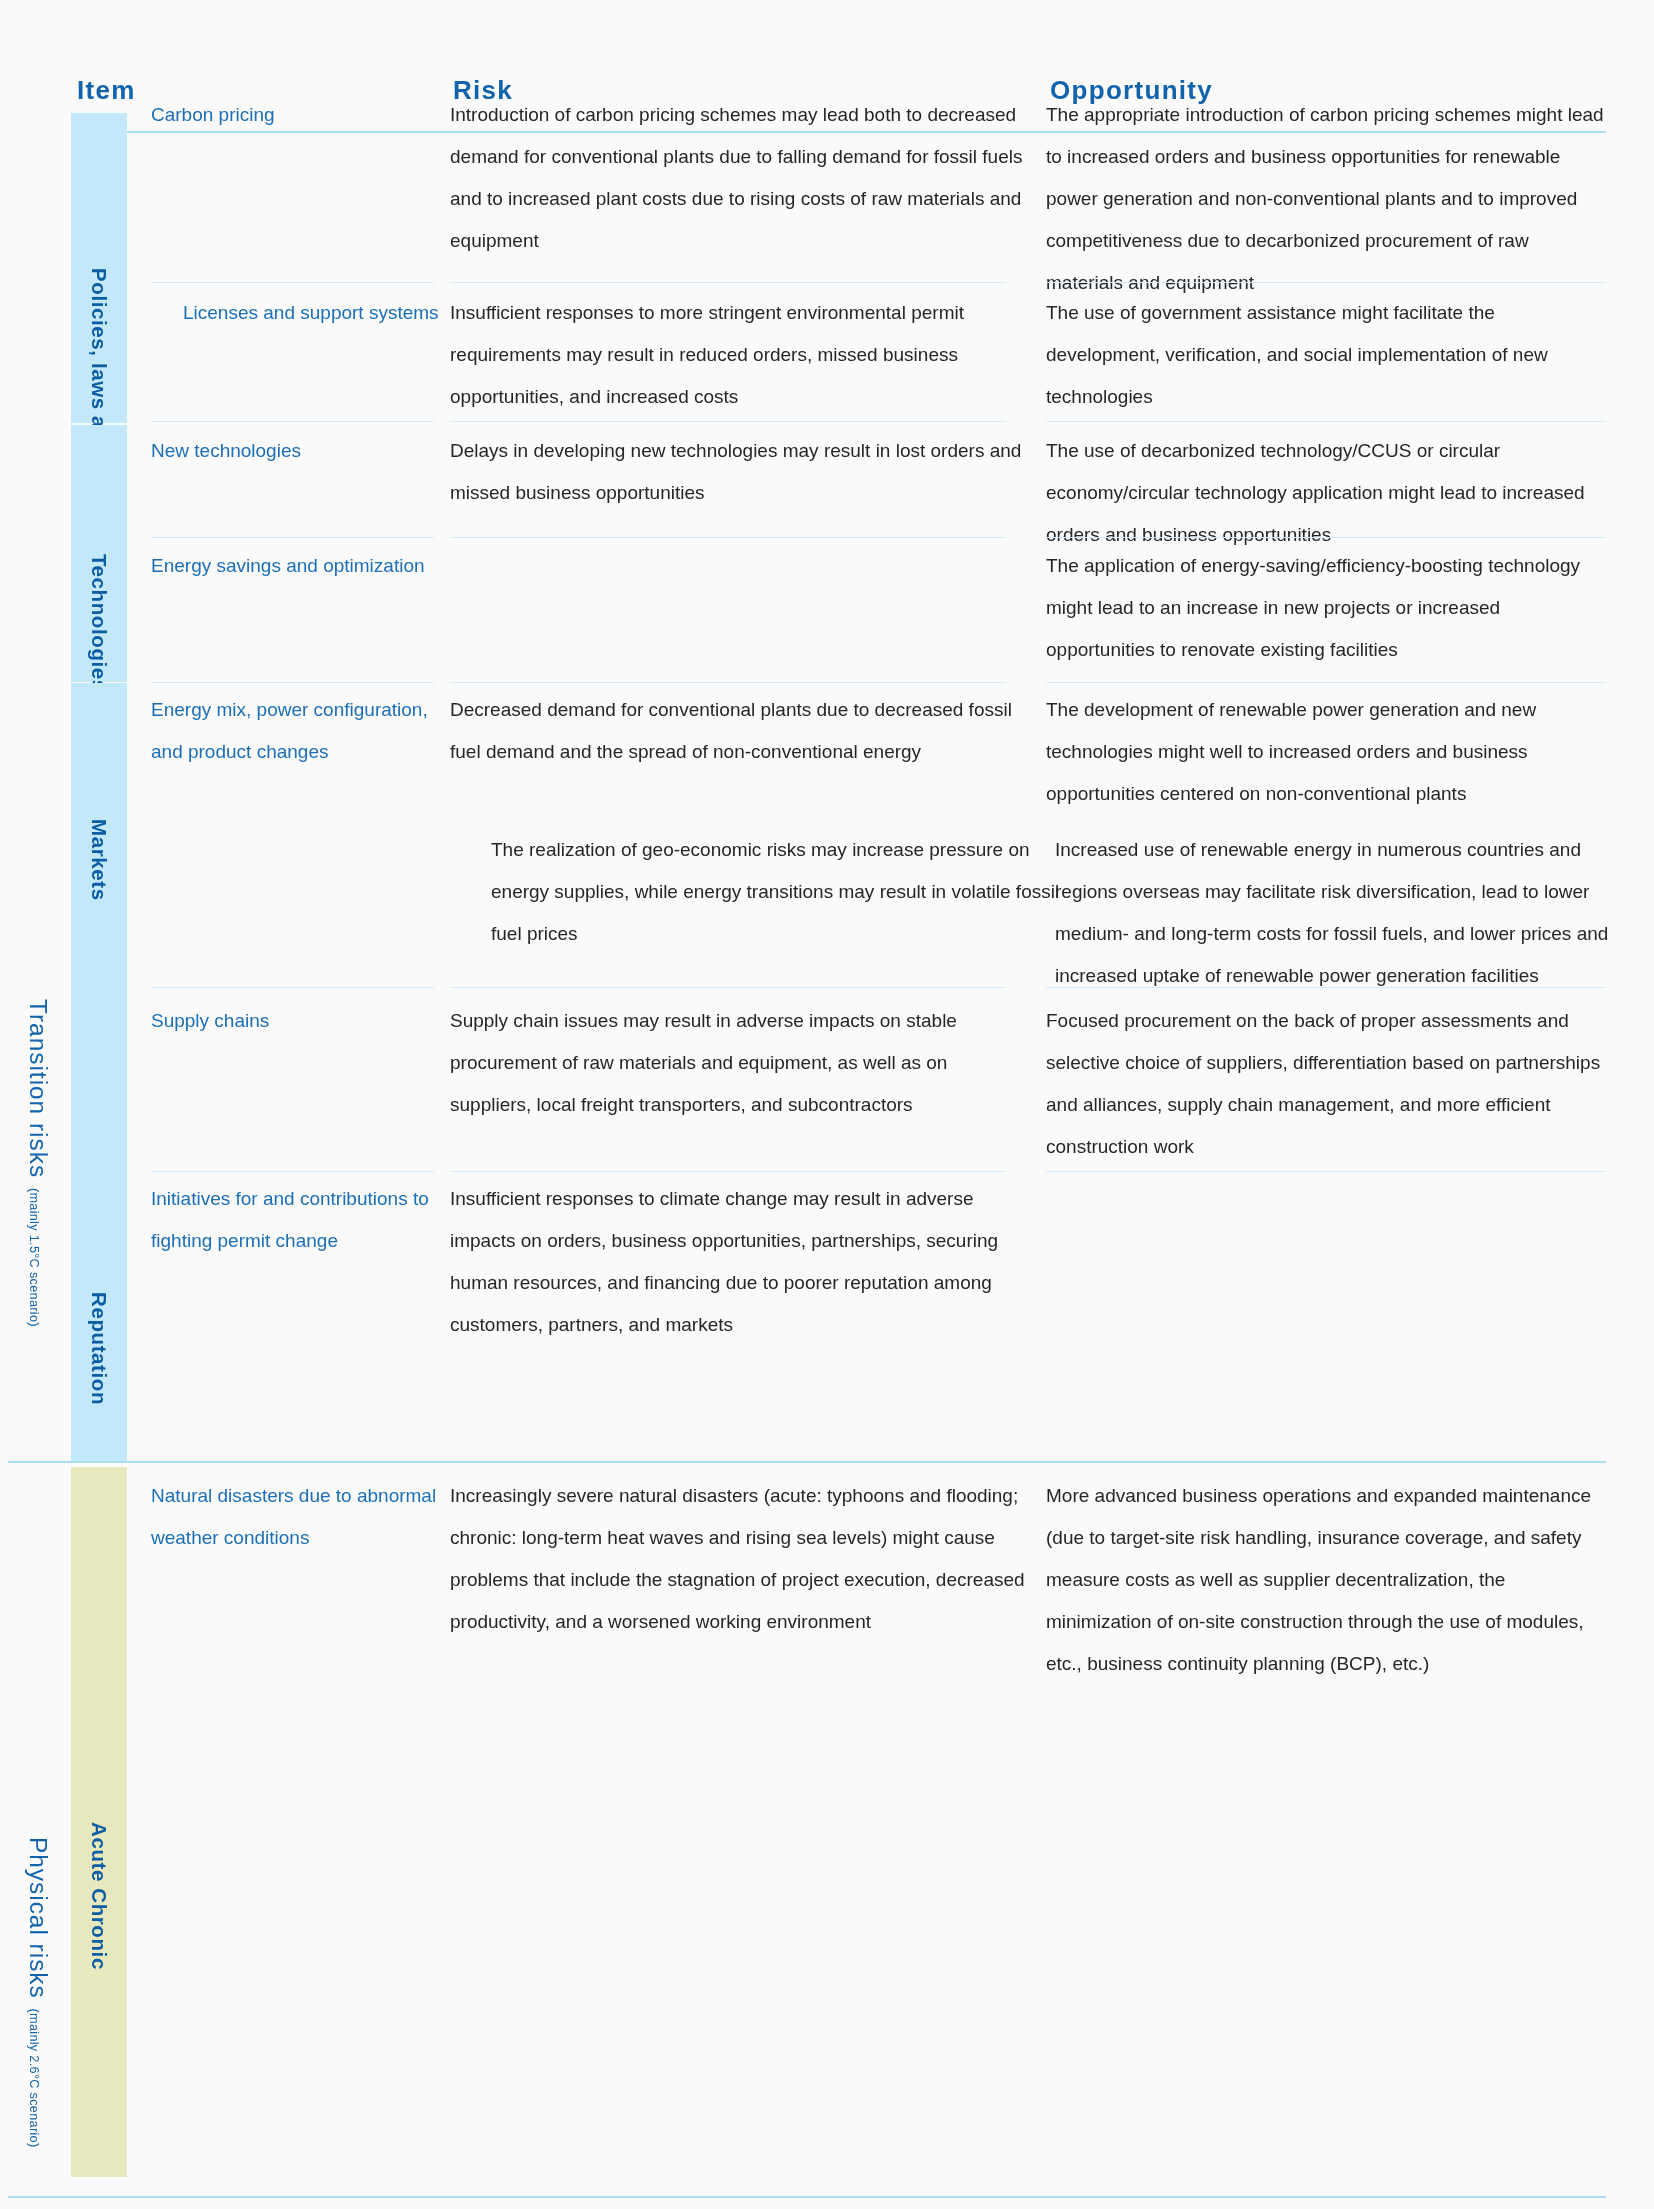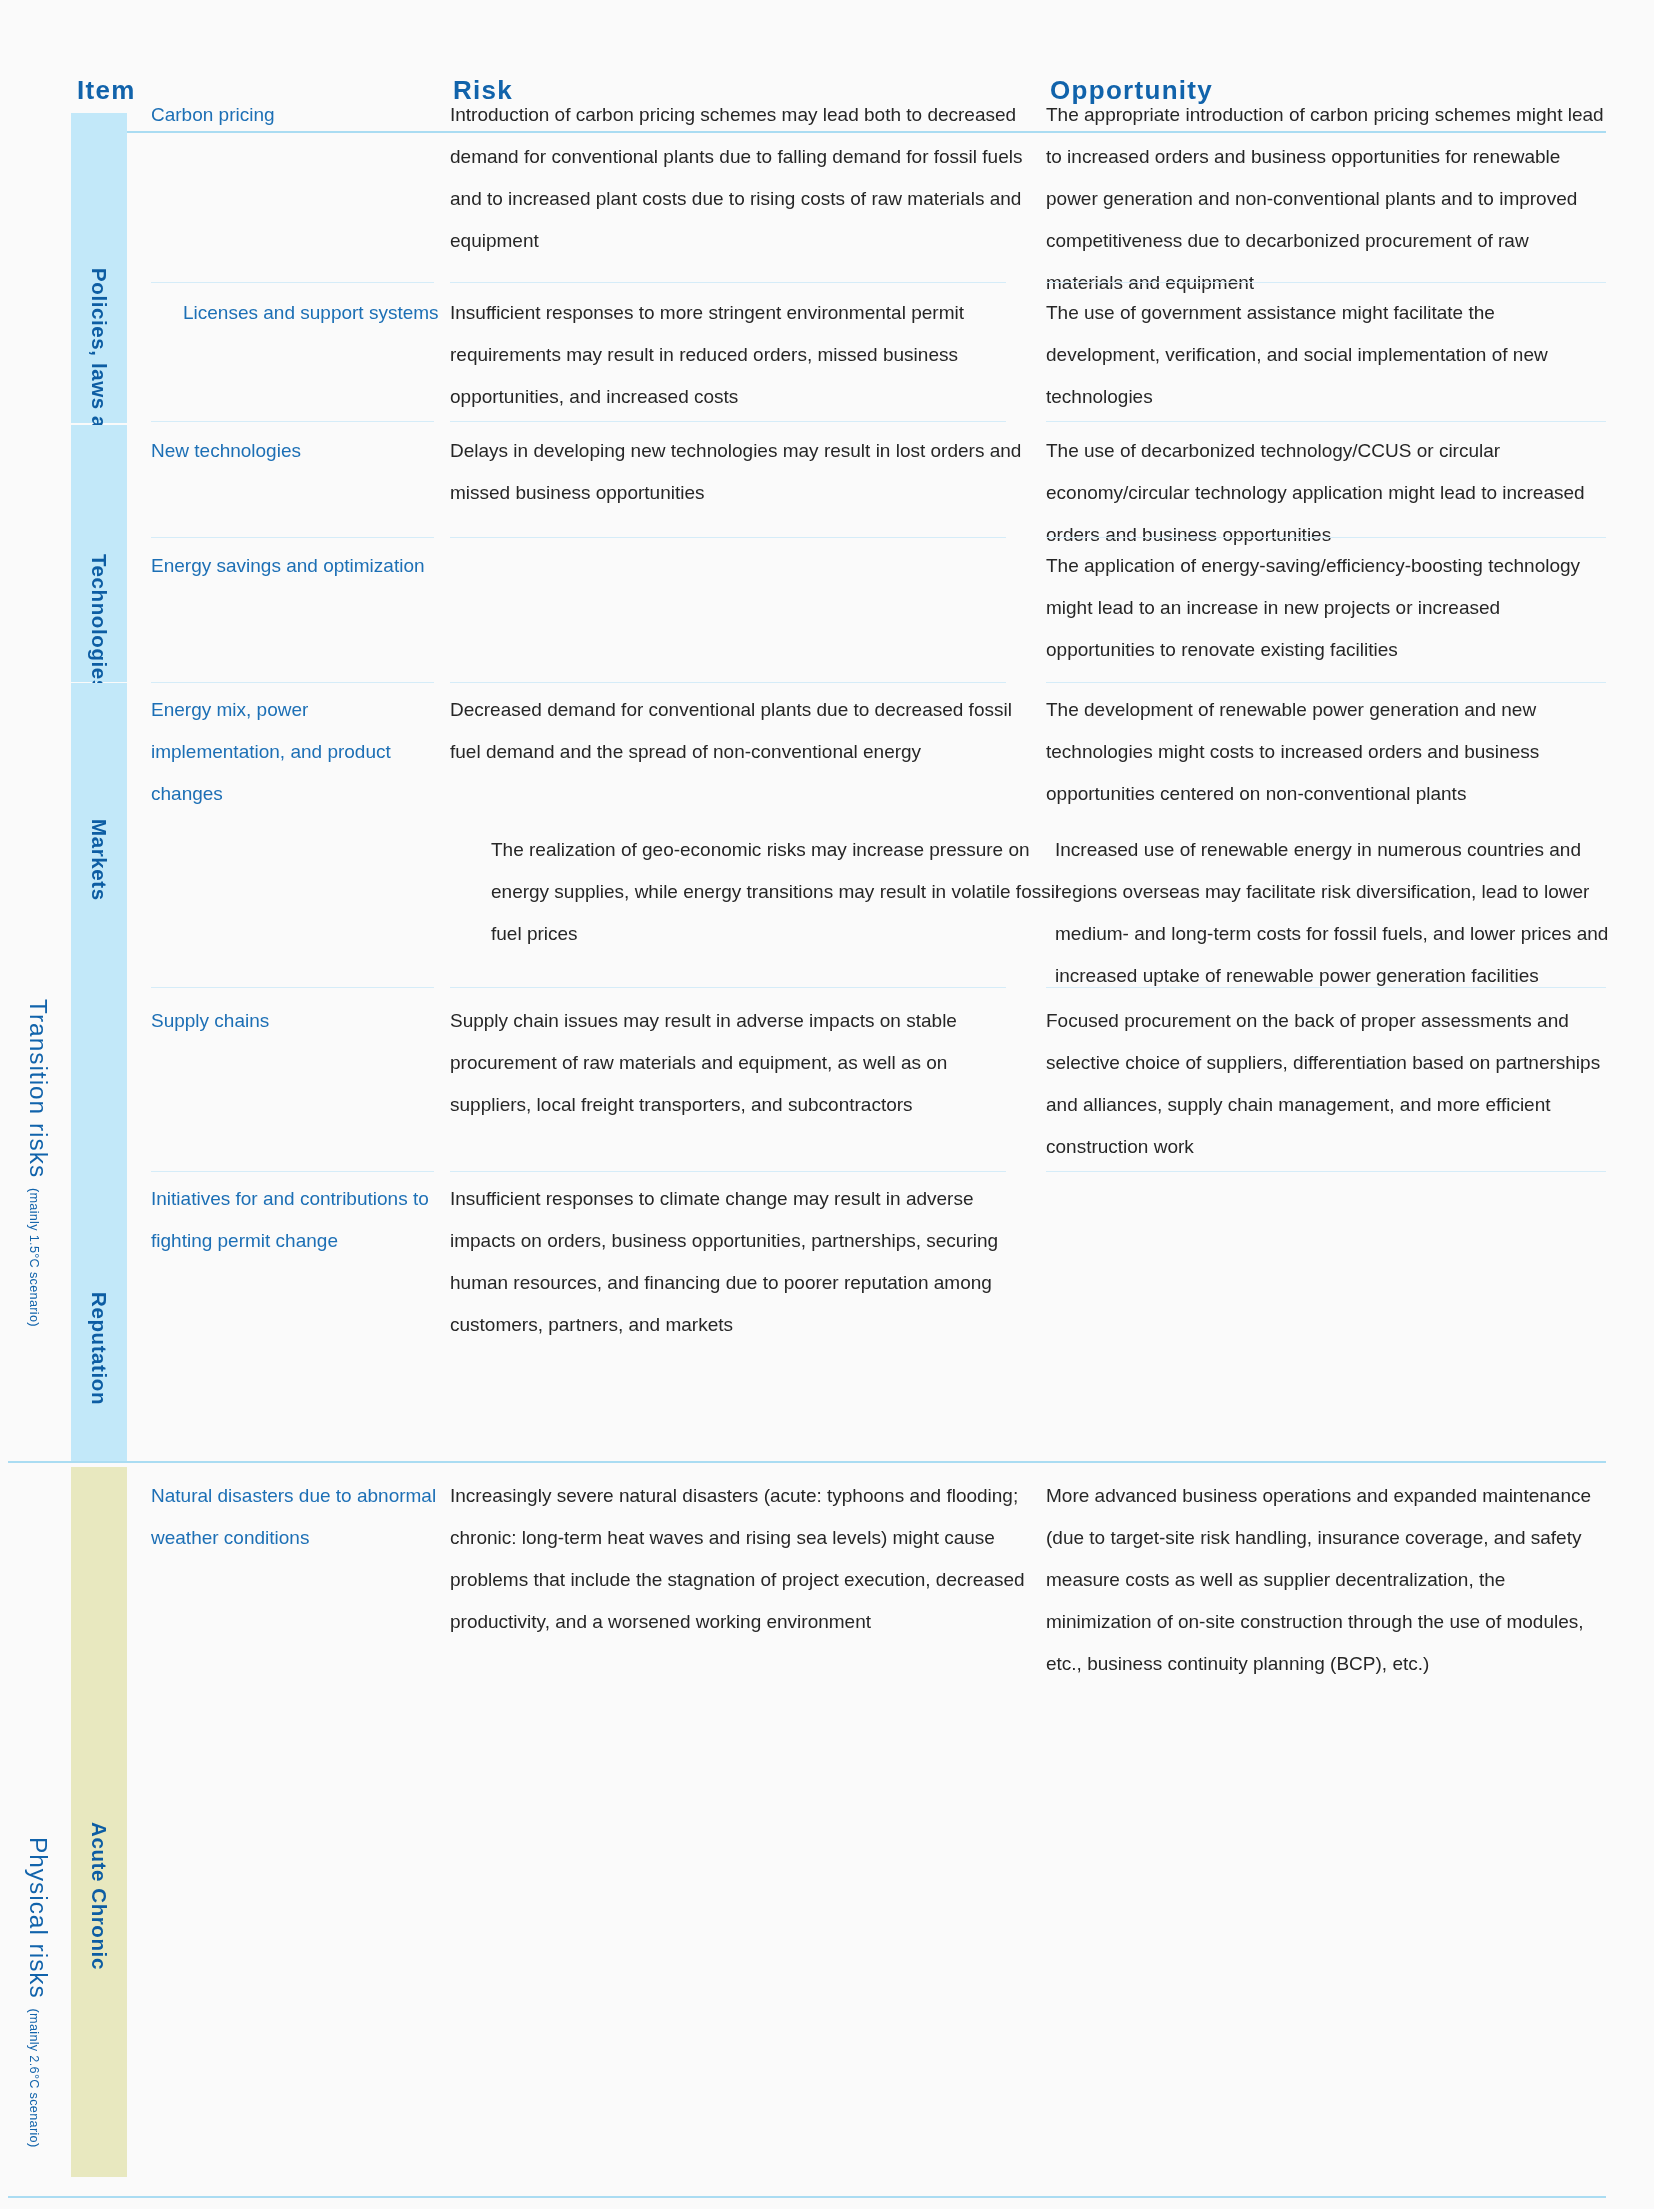--- a/index.html
+++ b/index.html
@@ -203,23 +203,23 @@
 
   <div class="rule item" style="top:682px;"></div>
   <div class="rule risk" style="top:682px;"></div>
   <div class="rule opp" style="top:682px;"></div>
 
   <div class="cat-band blue" style="top:685px;height:267px;">
     <div class="rot" style="top:134px;">Markets</div>
   </div>
   <div class="cat-band blue" style="top:952px;height:224px;"></div>
 
-  <div class="cell item" style="top:689px;">Energy mix, power implementation, and product changes</div>
+  <div class="cell item" style="top:689px;">Energy mix, power configuration, and product changes</div>
   <div class="cell risk" style="top:689px;">Decreased demand for conventional plants due to decreased fossil fuel demand and the spread of non-conventional energy</div>
-  <div class="cell opp" style="top:689px;">The development of renewable power generation and new technologies might costs to increased orders and business opportunities centered on non-conventional plants</div>
+  <div class="cell opp" style="top:689px;">The development of renewable power generation and new technologies might well to increased orders and business opportunities centered on non-conventional plants</div>
 
   <div class="cell risk" style="top:829px;margin-left:41px;">The realization of geo-economic risks may increase pressure on energy supplies, while energy transitions may result in volatile fossil fuel prices</div>
   <div class="cell opp" style="top:829px;margin-left:9px;">Increased use of renewable energy in numerous countries and regions overseas may facilitate risk diversification, lead to lower medium- and long-term costs for fossil fuels, and lower prices and increased uptake of renewable power generation facilities</div>
 
   <div class="rule item" style="top:987px;"></div>
   <div class="rule risk" style="top:987px;"></div>
   <div class="rule opp" style="top:987px;"></div>
 
   <div class="cell item" style="top:1000px;">Supply chains</div>
   <div class="cell risk" style="top:1000px;">Supply chain issues may result in adverse impacts on stable procurement of raw materials and equipment, as well as on suppliers, local freight transporters, and subcontractors</div>

